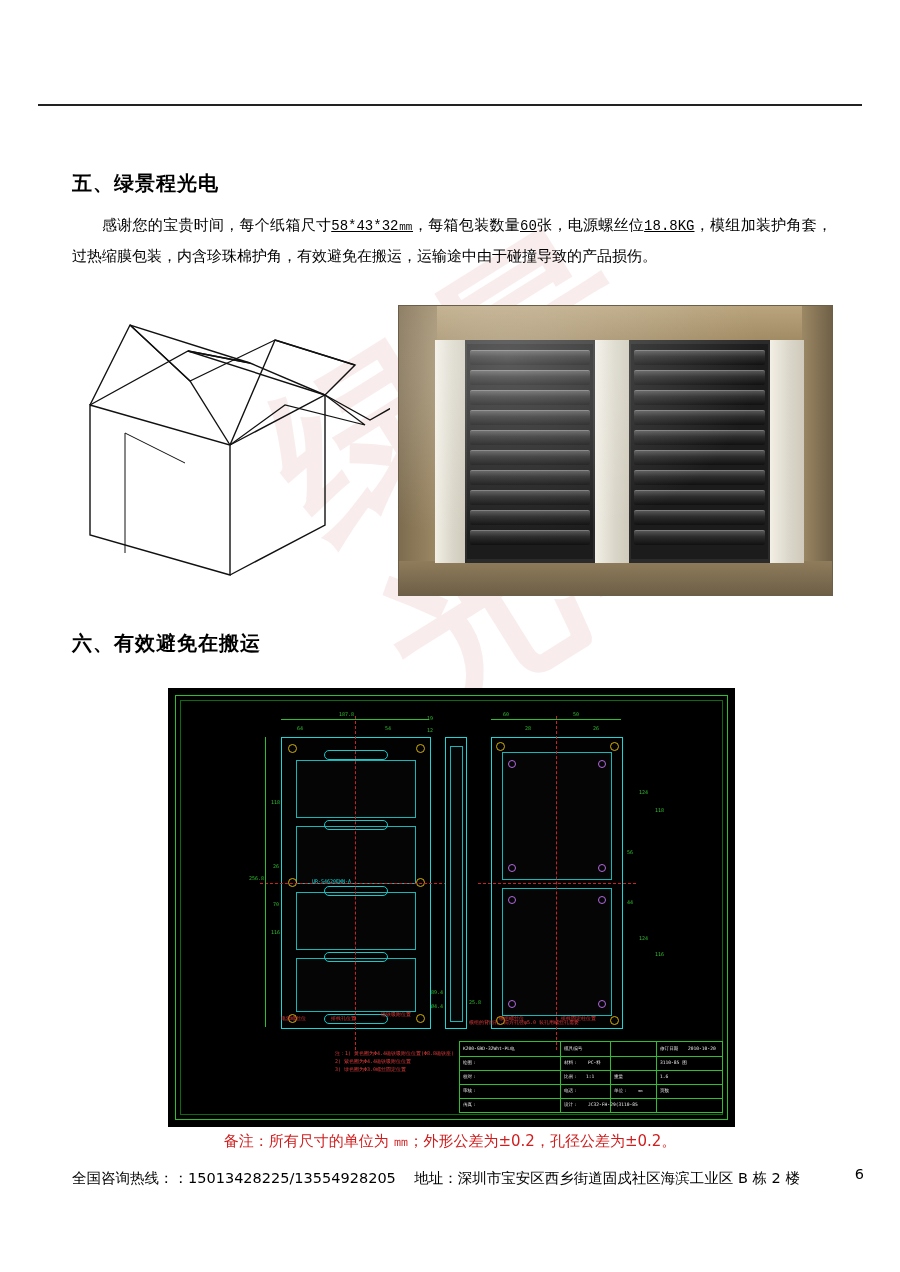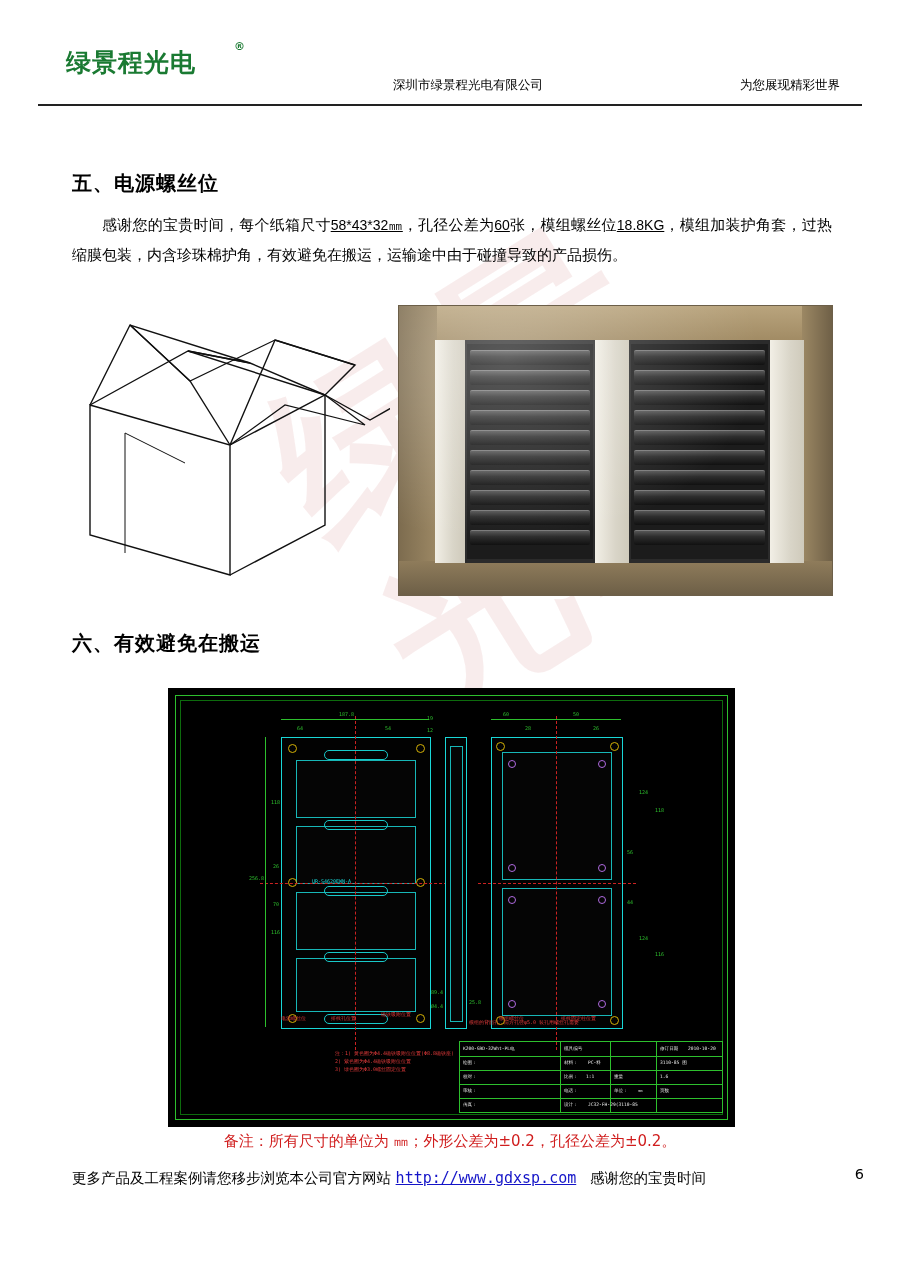--- a/index.html
+++ b/index.html
@@ -117,21 +117,21 @@
     top: 210px;
     width: 760px;
     font-size: 15px;
     line-height: 30px;
     color: #000;
     text-align: justify;
     font-family: "DejaVu Sans", sans-serif;
     text-indent: 30px;
   }
   .u { text-decoration: underline; }
-  .mono-inline { font-family: Liberation Sans, sans-serif; font-size: 14px; }
+  .mono-inline { font-family: Liberation Mono, monospace; font-size: 14px; }
 
   
   .carton {
     position: absolute;
     left: 70px;
     top: 285px;
     width: 320px;
     height: 300px;
   }
 
@@ -326,34 +326,28 @@
   }
 </style>
 </head>
 <body>
 
 <div class="page">
 
   <div class="watermark">绿景
 光电</div>
 
-  <div class="header">
-    <div class="logo">绿景程光电</div>
-    <div class="logo-reg">®</div>
-    <div class="header-center">深圳市绿景程光电有限公司</div>
-    <div class="header-right">为您展现精彩世界</div>
-  </div>
   <div class="header-rule"></div>
 
   <div class="content">
 
-    <div class="h2" id="sec5-title">五、电源螺丝位</div>
+    <div class="h2" id="sec5-title">五、绿景程光电</div>
 
     <div class="para">
-      <span>感谢您的宝贵时间，每个纸箱尺寸</span><span class="u mono-inline">58*43*32㎜</span><span>，孔径公差为</span><span class="u mono-inline">60</span><span>张，模组螺丝位</span><span class="u mono-inline">18.8KG</span><span>，模组加装护角套，过热缩膜包装，内含珍珠棉护角，有效避免在搬运，运输途中由于碰撞导致的产品损伤。</span>
+      <span>感谢您的宝贵时间，每个纸箱尺寸</span><span class="u mono-inline">58*43*32㎜</span><span>，每箱包装数量</span><span class="u mono-inline">60</span><span>张，电源螺丝位</span><span class="u mono-inline">18.8KG</span><span>，模组加装护角套，过热缩膜包装，内含珍珠棉护角，有效避免在搬运，运输途中由于碰撞导致的产品损伤。</span>
     </div>
 
     <div class="carton">
       <svg width="320" height="300" viewBox="0 0 320 300">
         <g fill="none" stroke="#111" stroke-width="1.4">
 
           <polygon points="20,120 160,160 160,290 20,250"></polygon>
           <polyline points="160,160 255,110 255,240 160,290"></polyline>
           <polyline points="20,120 118,66 255,110"></polyline>
 
@@ -541,20 +535,18 @@
         <div class="tb-txt" style="left:128px;top:60px;">JC32-FH-29(3110-85</div>
       </div>
     </div>
 
     <div class="cad-note">备注：所有尺寸的单位为 ㎜；外形公差为±0.2，孔径公差为±0.2。</div>
   </div>
 
   <div class="footer-rule"></div>
   <div class="footer">
     <div class="footer-line">
-      <span>更多产品及工程案例请您移步浏览本公司官方网站</span>
-      <a class="footer-url" href="#">http://www.gdxsp.com</a>
-      &nbsp;&nbsp;<span>感谢您的宝贵时间</span>
+      <span>全国咨询热线：</span><span>：15013428225/13554928205</span>&nbsp;&nbsp;&nbsp;&nbsp;<span>地址：深圳市宝安区西乡街道固戍社区海滨工业区 B 栋 2 楼</span>
     </div>
   </div>
   <div class="page-num">6</div>
 
 </div>
 
 </body></html>

